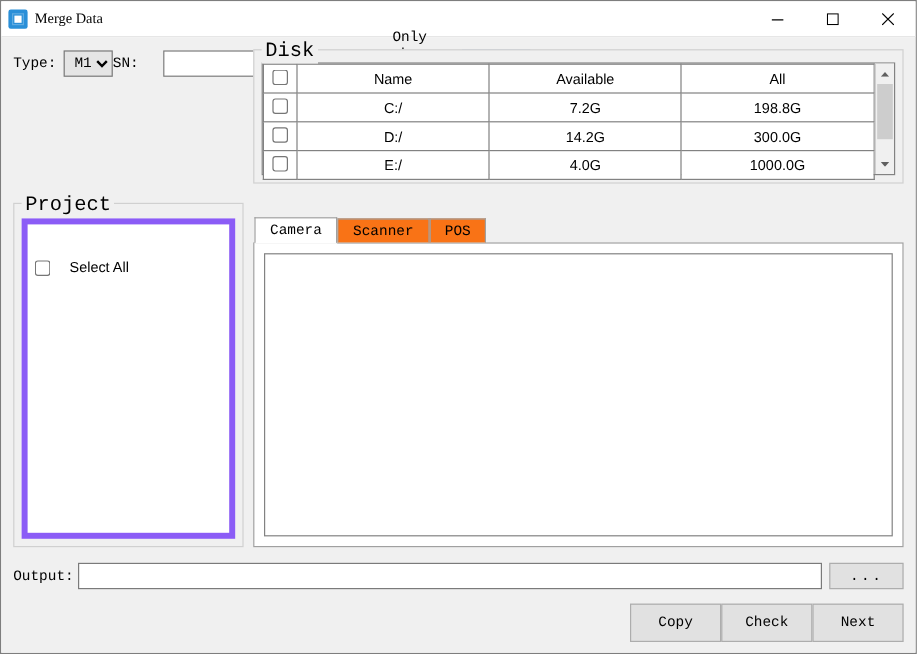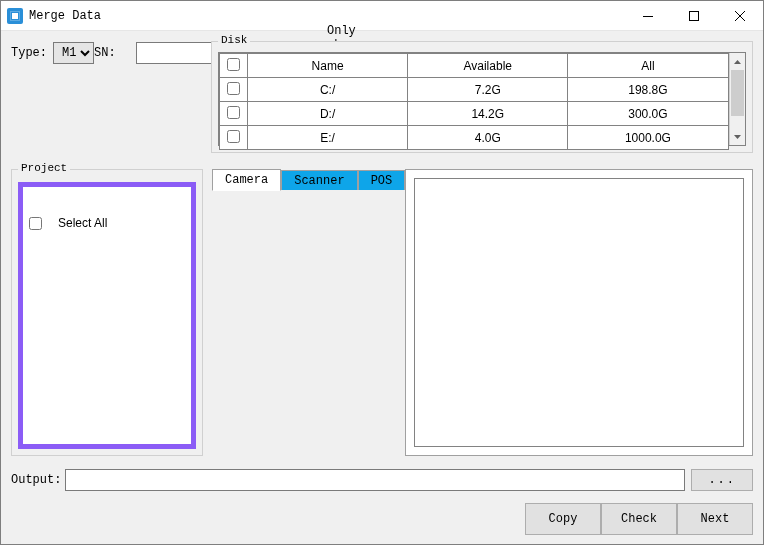--- a/index.html
+++ b/index.html
@@ -23,21 +23,21 @@
     padding-left:6px;
   }
   .titlebar .icon {
     width:16px; height:16px;
     background:#2a8fd8;
     border-radius:2px;
     display:flex; align-items:center; justify-content:center;
     margin-right:6px;
   }
   .titlebar .icon svg { width:12px; height:12px; }
-  .titlebar .title { font-family:Liberation Mono, monospace; font-size:12px; }
+  .titlebar .title { font-family:Liberation Serif, serif; font-size:12px; }
   .titlebar .spacer { flex:1; }
   .titlebar .win-btn {
     width:46px; height:30px;
     display:flex; align-items:center; justify-content:center;
     font-family:"Segoe UI",sans-serif;
   }
   .titlebar .win-btn svg { pointer-events:none; }
 
   
   .client {
@@ -95,21 +95,21 @@
     position:relative;
     border:1px solid #d0d0d0;
     padding:10px 6px 6px 6px;
     background:#f0f0f0;
   }
   .group > .legend {
     position:absolute;
     top:-8px; left:6px;
     background:#f0f0f0;
     padding:0 3px;
-    font-size:11px;
+    font-size:17px;
   }
   .disk-group {
     flex:1;
     display:flex;
   }
   .disk-table-wrap {
     flex:1;
     background:#fff;
     border:1px solid #828282;
     display:flex;
@@ -167,34 +167,34 @@
     flex:1;
     border:5px solid #8b5cf6;
     background:#fff;
     margin-top:2px;
     padding:4px 6px;
   }
   .project-inner .chk-row { font-family:"Segoe UI",Tahoma,sans-serif; font-size:12px; }
 
   .tabs-wrap {
     flex:1;
-    display:flex; 
+    display:flex; flex-direction:column;margin-top:12px;
   }
   .tabbar {
     display:flex;
     margin-top:0;
     padding-left:1px;
   }
   .tab {
     height:20px;
     padding:0 12px;
     font-size:12px;
     border:1px solid #a0a0a0;
     border-bottom:none;
-    background:#0ea5e9;
+    background:#f97316;
     margin-right:0px;
     display:flex; align-items:center;
     position:relative;
     top:1px;
     cursor:pointer;
   }
   .tab.active {
     background:#fff;
     z-index:2;
     height:22px;

